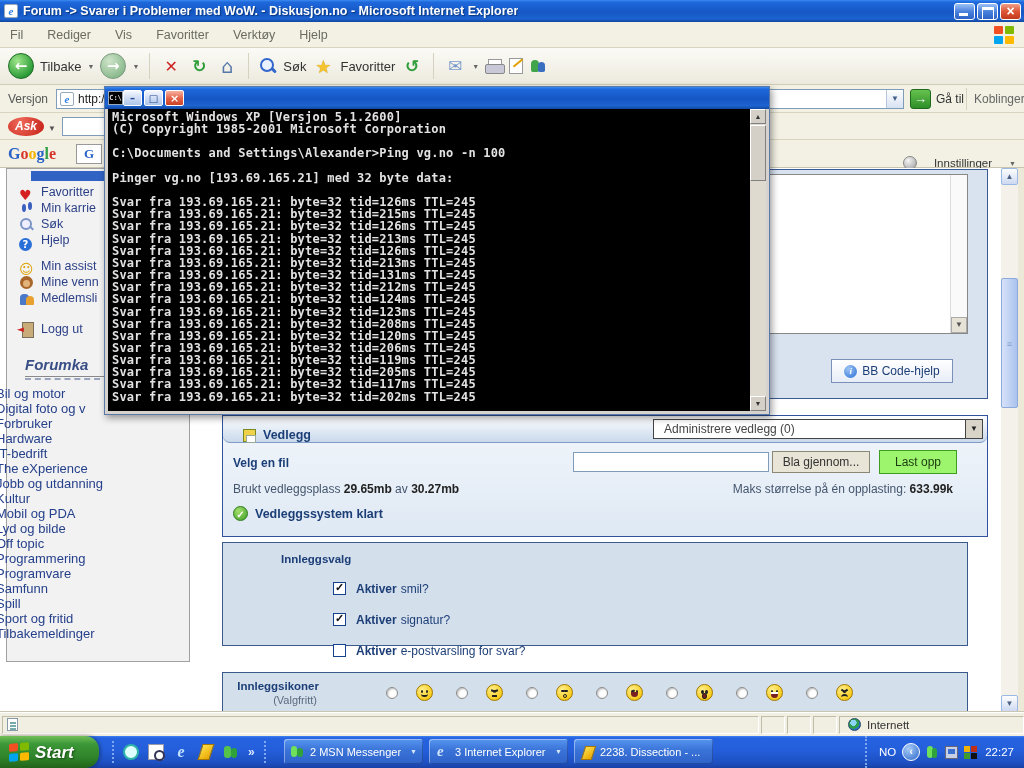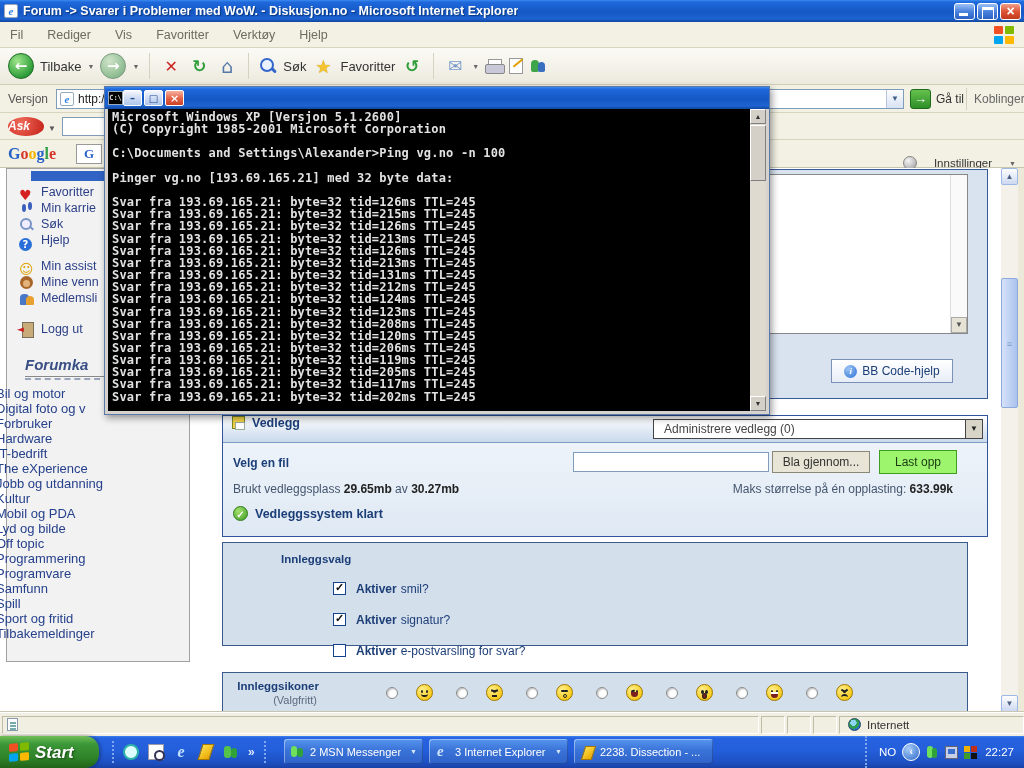--- a/index.html
+++ b/index.html
@@ -78,21 +78,21 @@
   .go-btn { position:absolute; left:910px; top:4px; width:21px; height:20px; border-radius:3px;
     background:linear-gradient(180deg,#66c24e,#2e8f28); border:1px solid #1f6a1c;
     color:#fff; font-weight:bold; text-align:center; line-height:18px; font-size:13px; }
   .go-label { position:absolute; left:936px; top:7px; font-size:12px; color:#333; }
   .addr-sep { position:absolute; left:966px; top:3px; width:1px; height:22px; background:#d5d2c0; }
   .links-label { position:absolute; left:974px; top:7px; font-size:12px; color:#666; }
 
   .askbar { position:absolute; left:0; top:113px; width:1024px; height:27px; background:#f3f1e4; border-bottom:1px solid #d8d4be; }
   .ask-logo { position:absolute; left:8px; top:4px; width:36px; height:19px; border-radius:50%;
     background:radial-gradient(circle at 35% 30%,#ef6a5a,#c41e14); color:#fff;
-    font:italic bold 12px/19px "Liberation Sans",sans-serif; }
+    font:italic bold 12px/19px "Liberation Sans",sans-serif; text-align:center; }
   .ask-drop { position:absolute; left:48px; top:11px; font-size:8px; color:#555; }
   .ask-input { position:absolute; left:62px; top:4px; width:120px; height:19px; background:#fff; border:1px solid #7f9db9; }
 
   .googlebar { position:absolute; left:0; top:140px; width:1024px; height:28px; background:#f3f1e4; border-bottom:1px solid #c8c4ae; }
   .google-logo { position:absolute; left:8px; top:5px; font:bold 16px/18px "Liberation Serif",serif; }
   .g-box { position:absolute; left:76px; top:4px; width:26px; height:20px; background:#fff; border:1px solid #999;
     color:#2a62c8; font:bold 13px/18px "Liberation Serif",serif; text-align:center; }
   .g-drop { position:absolute; left:104px; top:11px; font-size:8px; color:#555; }
   .settings { position:absolute; right:8px; top:16px; display:flex; align-items:center; gap:17px; }
   .settings-orb { width:14px; height:14px; border-radius:50%; background:radial-gradient(circle at 35% 30%,#f5f5f5,#9a9a9a); border:1px solid #888; }
@@ -156,21 +156,21 @@
     background:linear-gradient(180deg,#ffffff,#e7edf7); border:1px solid #7a90b8;
     display:flex; align-items:center; justify-content:center; gap:5px; font-size:12px; color:#1c3e77; }
   .info-orb { width:13px; height:13px; border-radius:50%; background:radial-gradient(circle at 35% 30%,#9cc4f2,#2a6fd8);
     color:#fff; font:italic bold 9px/13px "Liberation Serif",serif; text-align:center; }
 
   
   .attach-box { position:absolute; left:222px; top:415px; width:766px; height:122px;
     border:1px solid #31539b; background:linear-gradient(180deg,#f2f6fb,#dfe9f4); }
   .attach-hdr { position:absolute; left:0; top:0; right:0; height:27px;
     background:linear-gradient(180deg,#fefefe,#c9d9ec); border-bottom:1px solid #7f9cc4;
-    display:flex; align-items:flex-start; padding-left:9px; gap:7px; }
+    display:flex; align-items:flex-end; padding-left:20px; gap:7px;border-radius:7px; }
   .attach-hdr-label { font-size:12.5px; font-weight:bold; color:#1c3e77; }
   .disk-ico { width:13px; height:13px; background:#f0d24a; border:1px solid #7a8a20; position:relative; }
   .disk-ico::after { content:""; position:absolute; left:2px; top:5px; width:8px; height:6px; background:#fff; border:1px solid #9a9; }
   .manage-select { position:absolute; right:4px; top:3px; width:330px; height:20px; background:#fff;
     border:1px solid #444; display:flex; align-items:center; }
   .manage-text { flex:1; font-size:12px; color:#444; padding-left:10px; }
   .manage-drop { width:17px; height:18px; background:#d8d4c8; border-left:1px solid #444;
     color:#222; font-size:8px; text-align:center; line-height:18px; }
   .file-label { position:absolute; left:10px; top:40px; font-size:12px; font-weight:bold; color:#1c3e77; }
   .file-input { position:absolute; left:350px; top:36px; width:196px; height:20px; background:#fff; border:1px solid #7f9db9; }

